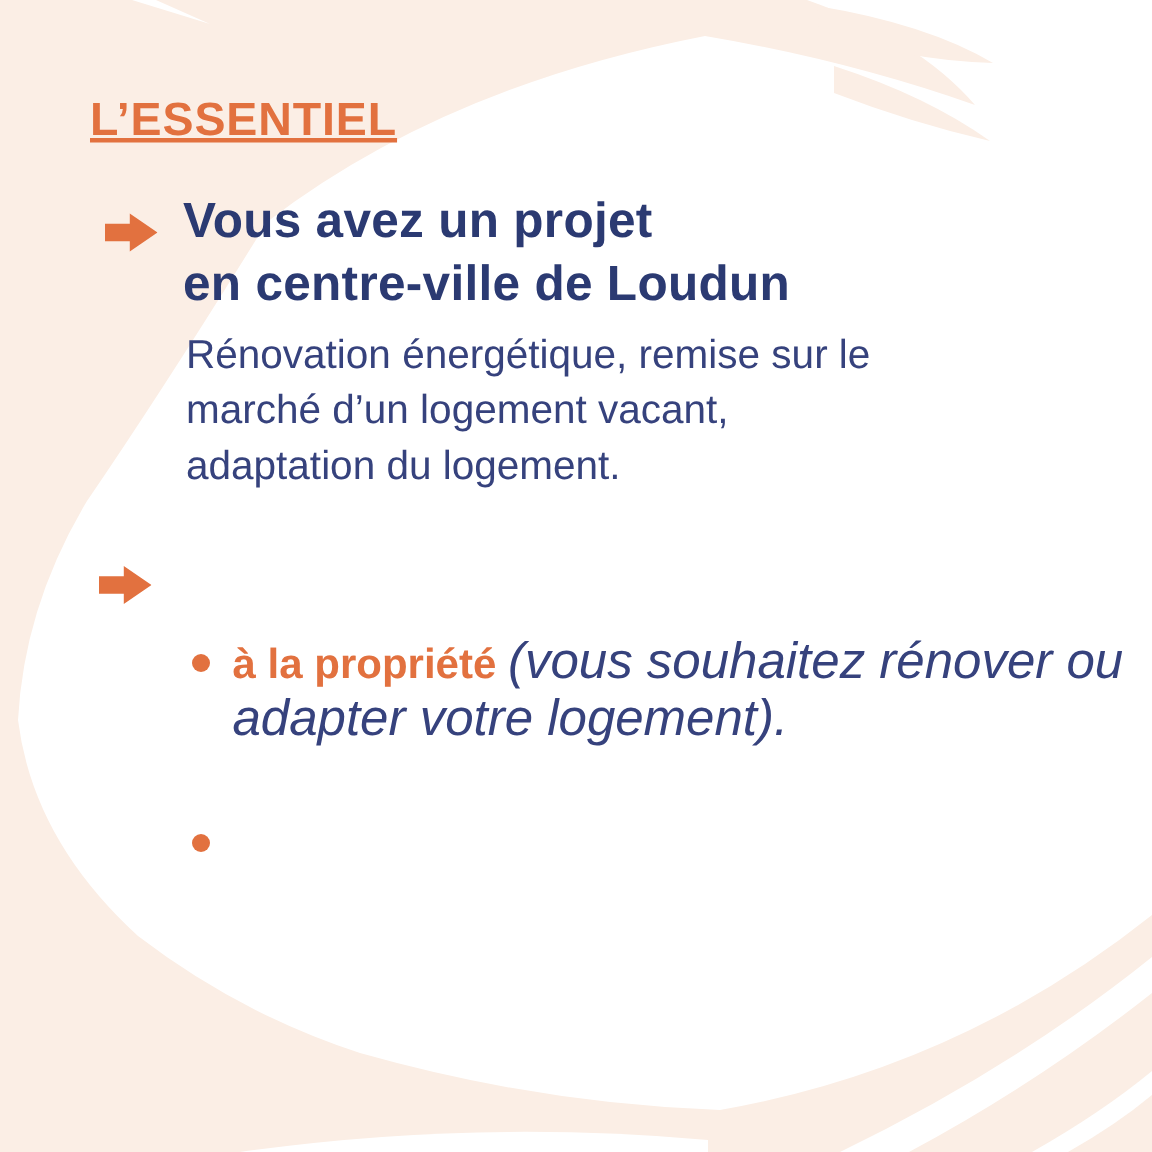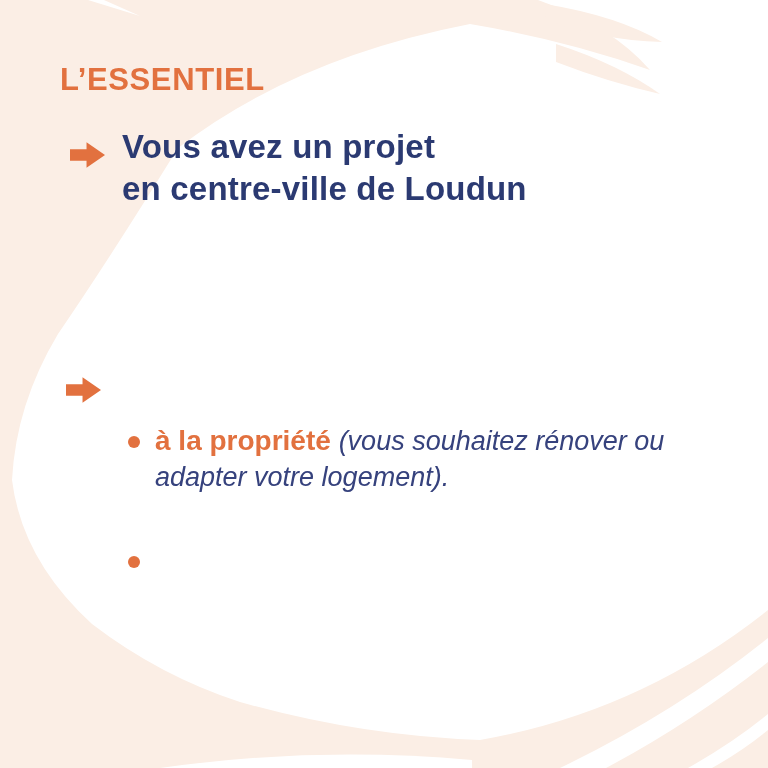--- a/index.html
+++ b/index.html
@@ -10,20 +10,21 @@
   }
   #bg-art{position:absolute;inset:0;z-index:0;}
   #content{position:absolute;inset:0;z-index:1;}
 
   .abs{position:absolute;}
 
   #page-title{
     left:60px;top:62px;
     font-size:31px;font-weight:800;letter-spacing:0.6px;
     color:#E2713F;
+    text-decoration:underline;
   }
 
   .arrow-icon{width:35px;height:26px;display:block;}
 
   #arrow-1{left:70px;top:142px;}
   #arrow-2{left:66px;top:377px;}
 
   .heading{
     color:#2B3A72;font-weight:700;font-size:33px;line-height:42px;
     letter-spacing:0.2px;white-space:nowrap;
@@ -42,21 +43,21 @@
 
   .bullet-dot{
     position:absolute;width:12px;height:12px;border-radius:50%;
     background:#E2713F;left:128px;
   }
   #bullet-dot-1{top:436px;}
   #bullet-dot-2{top:556px;}
 
   .seg-bold-orange{color:#E2713F;font-weight:700;}
   .seg-plain-navy{color:#36427D;font-weight:400;}
-  .seg-italic-navy{color:#36427D;font-style:italic;font-size:27px;}
+  .seg-italic-navy{color:#36427D;font-style:italic;font-size:34px;}
 </style>
 </head>
 <body>
 
 <svg id="bg-art" width="768" height="768" viewBox="0 0 768 768" xmlns="http://www.w3.org/2000/svg">
   <rect x="0" y="0" width="768" height="768" fill="#FFFFFF"></rect>
   <path fill="#FBEEE5" d="M0,0 L538,0
            Q612,26 650,70
            Q565,40 470,24
            Q295,58 178,148
@@ -81,20 +82,25 @@
 
   <svg id="arrow-1" class="abs arrow-icon" viewBox="0 0 36 26">
     <path d="M0,7 H17 V0 L36,13 L17,26 V19 H0 Z" fill="#E2713F"></path>
   </svg>
 
   <div id="heading-project" class="abs heading">
     <div>Vous avez un projet</div>
     <div>en centre-ville de Loudun</div>
   </div>
 
+  <div id="project-body" class="abs body-text">
+    <div>Rénovation énergétique, remise sur le</div>
+    <div>marché d’un logement vacant,</div>
+    <div>adaptation du logement.</div>
+  </div>
 
   <svg id="arrow-2" class="abs arrow-icon" viewBox="0 0 36 26">
     <path d="M0,7 H17 V0 L36,13 L17,26 V19 H0 Z" fill="#E2713F"></path>
   </svg>
 
 
   <span id="bullet-dot-1" class="bullet-dot"></span>
   <div id="bullet-item-1" class="abs bullet-item">
     <div>
       <span class="seg-bold-orange">à la propriété</span>

